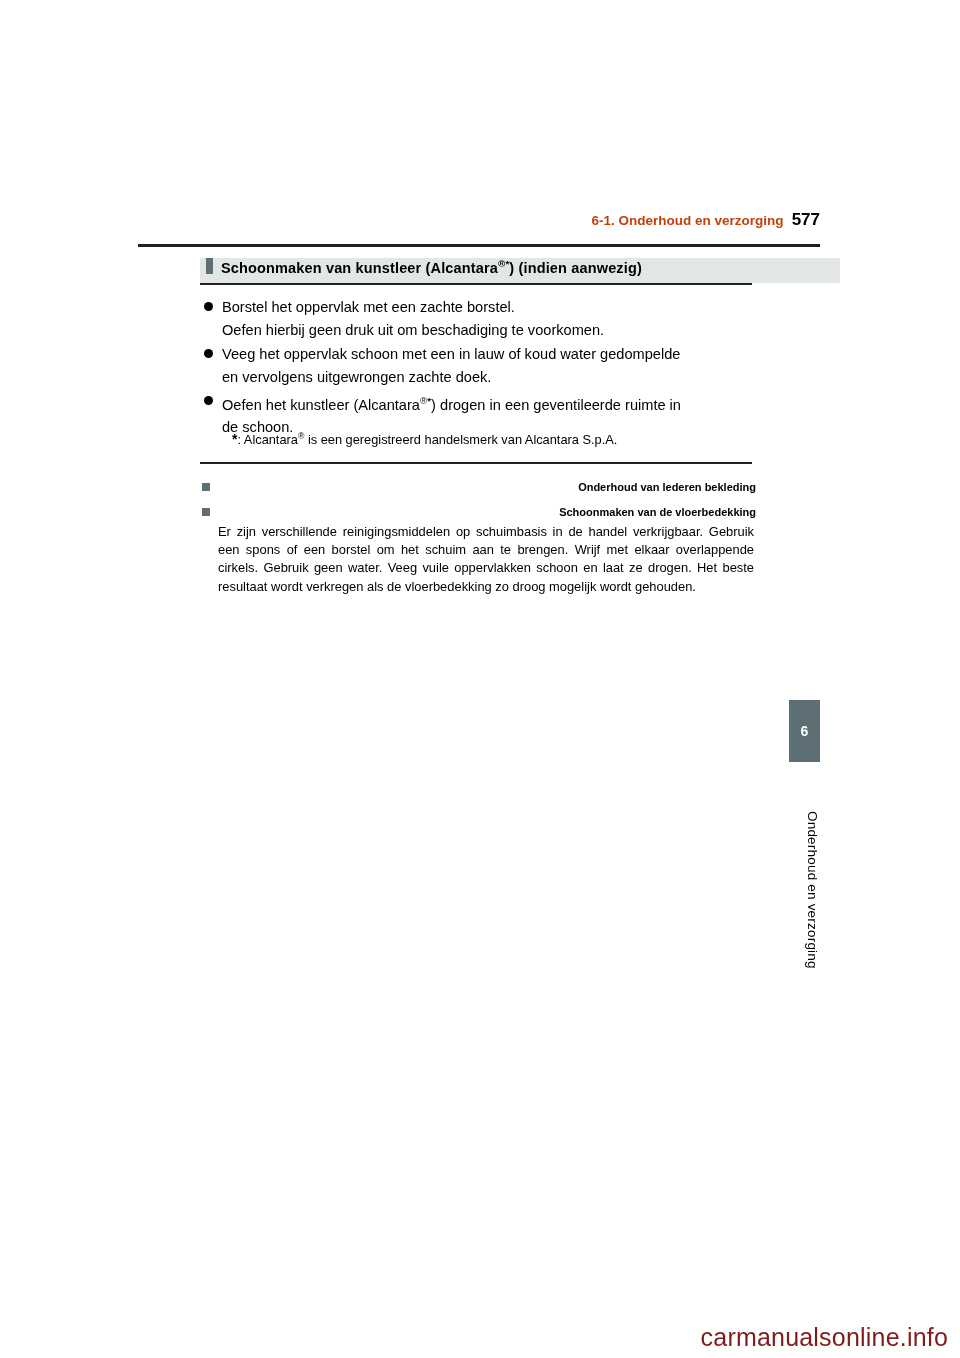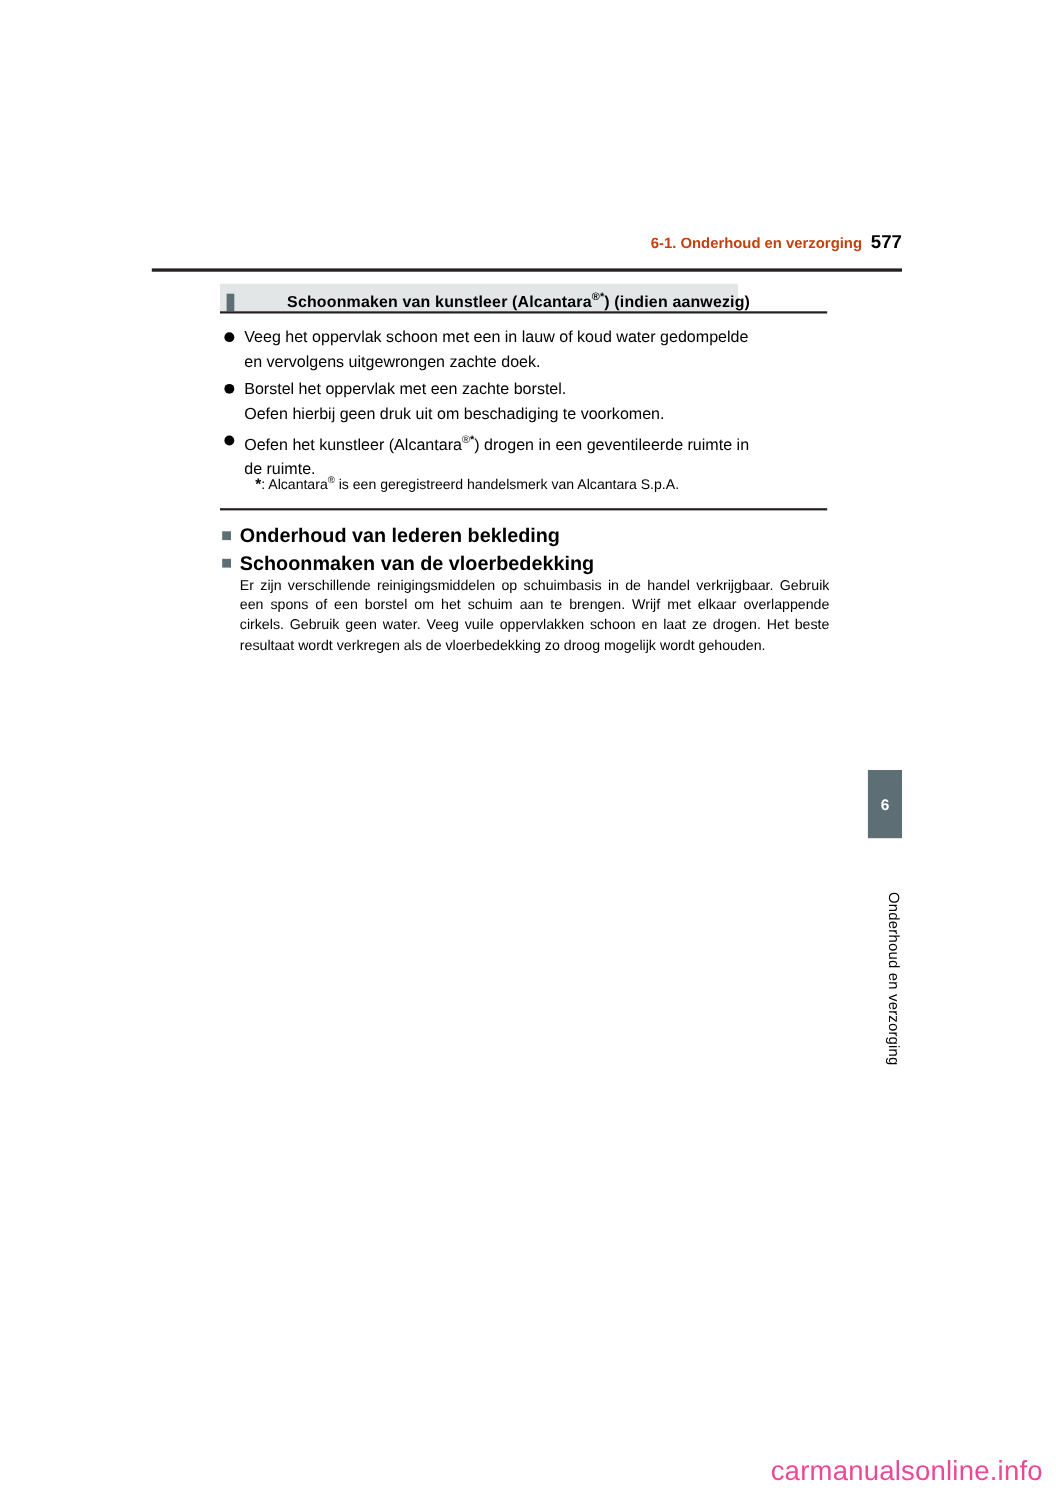--- a/index.html
+++ b/index.html
@@ -88,26 +88,25 @@
     align-items: flex-start;
     justify-content: center;
     letter-spacing: 0.2px;
   }
 
   
   .section-bar {
     position: absolute;
     left: 200px;
     top: 258px;
-    width: 471px;
+    width: 640px;
     height: 25px;
     background: #e3e6e7;
     display: flex;
-    align-items: flex-end;
-    gap: 40px;
+    align-items: flex-start;
   }
   .section-bar .sq {
     width: 7px;
     height: 16px;
     background: #5d6e74;
     margin-left: 6px;
     margin-right: 8px;
     flex: none;
   }
   .section-bar .title {
@@ -186,24 +185,25 @@
   
   .notes {
     position: absolute;
     left: 200px;
     top: 472px;
     width: 556px;
   }
   .note-head {
     position: relative;
     padding-left: 18px;
-    font-size: 18px;
+    font-size: 11px;
     font-weight: bold;
     line-height: 19px;
     margin-top: 6px;
+    text-align: right;
   }
   .note-head .msq {
     position: absolute;
     left: 2px;
     top: 5px;
     width: 8px;
     height: 8px;
     background: #5d6e74;
   }
   .note-body {
@@ -214,21 +214,21 @@
     margin-top: 1px;
     padding-right: 2px;
   }
 
   
   .watermark {
     position: absolute;
     right: 12px;
     bottom: 6px;
     font-size: 25px;
-    color: #ec4899;
+    color: #7f1d1d;
     letter-spacing: 0.2px;
     font-family: "Liberation Sans", sans-serif;
   }
 </style>
 </head>
 <body>
 
 <div class="page">
 
   <div class="header">
@@ -243,37 +243,37 @@
   </div>
   <div class="side-text">Onderhoud en verzorging</div>
 
   <div class="section-bar">
     <span class="sq"></span>
     <span class="title"><span>Schoonmaken van kunstleer (Alcantara</span><sup class="reg">®</sup><sup class="reg star">*</sup><span>) (indien aanwezig)</span></span>
   </div>
   <div class="section-bar-underline"></div>
 
   <div class="bullets">
+
+    <div class="bullet-item">
+      <span class="dot"></span>
+      <span>Borstel het oppervlak met een zachte borstel.</span>
+      <span class="line2">Oefen hierbij geen druk uit om beschadiging te voorkomen.</span>
+    </div>
 
     <div class="bullet-item">
       <span class="dot"></span>
       <span>Veeg het oppervlak schoon met een in lauw of koud water gedompelde</span>
       <span class="line2">en vervolgens uitgewrongen zachte doek.</span>
     </div>
 
     <div class="bullet-item">
       <span class="dot"></span>
-      <span>Borstel het oppervlak met een zachte borstel.</span>
-      <span class="line2">Oefen hierbij geen druk uit om beschadiging te voorkomen.</span>
-    </div>
-
-    <div class="bullet-item">
-      <span class="dot"></span>
       <span>Oefen het kunstleer (Alcantara</span><sup class="reg">®</sup><sup class="reg star">*</sup><span>) drogen in een geventileerde ruimte in</span>
-      <span class="line2">de ruimte.</span>
+      <span class="line2">de schoon.</span>
     </div>
 
   </div>
 
   <div class="footnote">
     <span class="st">*</span><span>: Alcantara</span><sup class="reg">®</sup><span> is een geregistreerd handelsmerk van Alcantara S.p.A.</span>
   </div>
 
   <div class="divider"></div>
 

